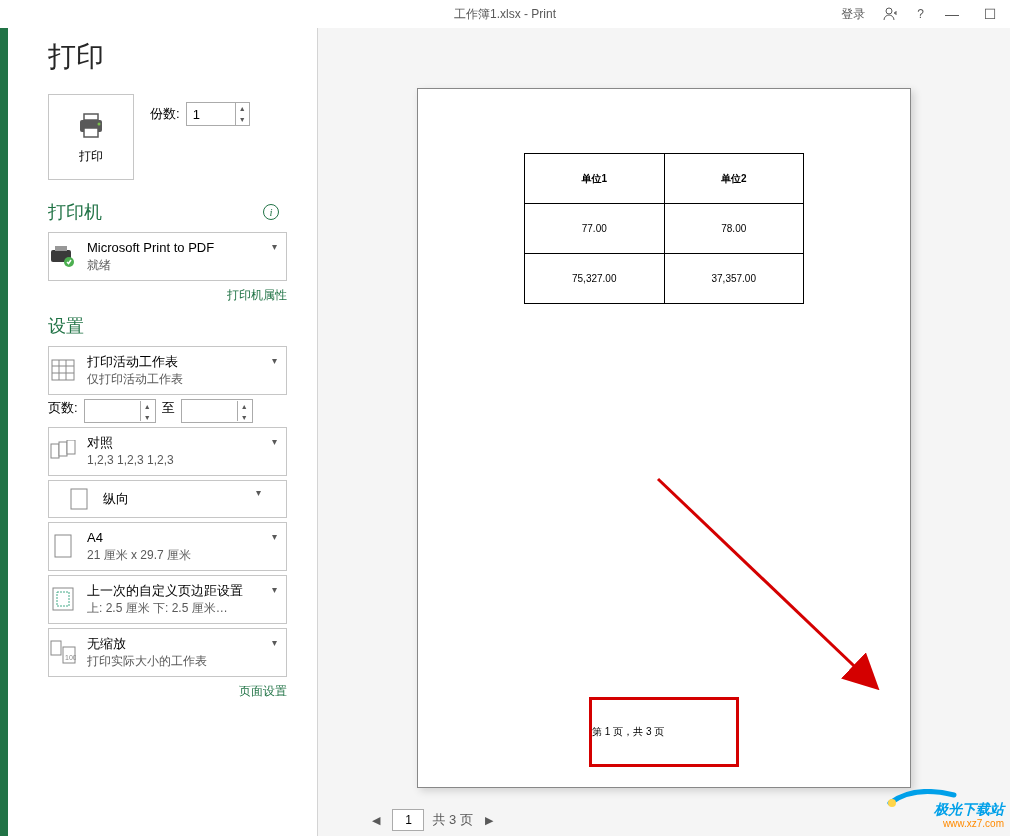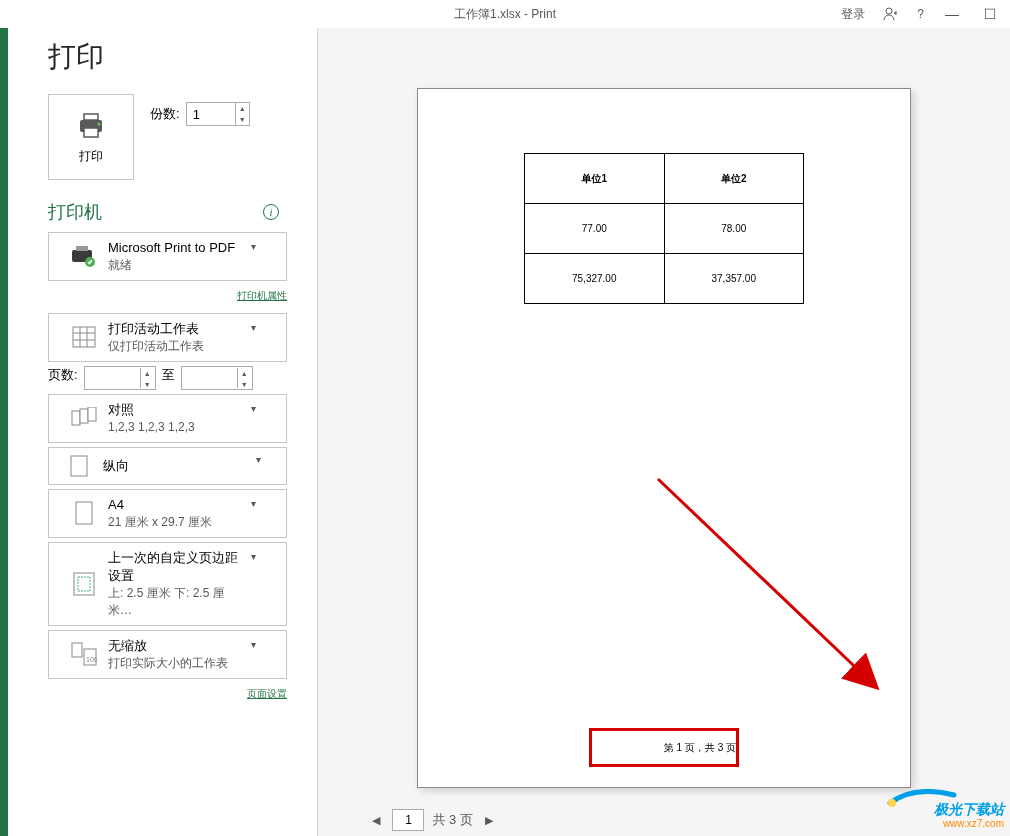--- a/index.html
+++ b/index.html
@@ -95,38 +95,38 @@
     width: 16px; height: 16px;
     border: 1px solid #217346; border-radius: 50%;
     font-size: 11px; color: #217346;
     display: flex; align-items: center; justify-content: center;
     font-style: italic; font-family: Georgia, serif;
   }
   
   .dropdown {
     border: 1px solid #c6c6c6;
     display: flex; align-items: center;
-    padding: 6px 21px;
+    padding: 6px 0;
     gap: 10px;
     cursor: pointer;
     position: relative;
     margin-bottom: 4px;
     min-height: 44px;
   }
   .dropdown.small { min-height: 38px; padding: 4px 16px; }
   .dropdown .dd-icon { width: 28px; flex-shrink: 0; display: flex; align-items: center; justify-content: center; }
   .dropdown .dd-text { flex: 1; font-size: 13px; line-height: 1.4; }
   .dropdown .dd-text .line2 { color: #595959; font-size: 12px; }
   .dropdown .dd-chev {
     width: 14px; font-size: 10px; color: #595959;
     align-self: flex-start; margin-top: 2px;
   }
   
   .link-row { text-align: right; margin: 4px 0 10px 0; }
-  .link-row a { color: #217346; font-size: 10px; text-decoration: underline; cursor: pointer; margin-top: 16px; }
+  .link-row a { color: #217346; font-size: 12px; cursor: pointer; margin-top: 16px; }
   
   .pages-row { display: flex; gap: 6px; font-size: 13px; margin-bottom: 4px; }
   .pages-row .pinput {
     width: 72px; height: 24px; border: 1px solid #ababab;
     position: relative;
   }
   .pages-row .pinput .spinner-btns { border-left: 1px solid #ababab; }
   
   
   .preview-panel {
@@ -158,23 +158,23 @@
     border: 1px solid #000;
     height: 50px;
     text-align: center;
     font-size: 10px;
     font-weight: normal;
   }
   .page table th { font-weight: bold; font-size: 10px; }
   .page .footer-box {
     position: absolute;
     bottom: 20px; left: 50%; transform: translateX(-50%);
-    width: 150px; height: 39px;
+    width: 150px; height: 70px;
     border: 3px solid #d40000;
-    display: flex; align-items: center; justify-content: flex-end;
+    display: flex; align-items: center; justify-content: flex-start;
     font-size: 10px;
   }
   
   .arrow {
     position: absolute;
     left: 230px; top: 380px;
     width: 260px; height: 240px;
     pointer-events: none;
   }
   
@@ -271,20 +271,23 @@
           </svg>
       </span>
       <span class="dd-text">
         <div>Microsoft Print to PDF</div>
         <div class="line2">就绪</div>
       </span>
       <span class="dd-chev">▾</span>
     </div>
     <div class="link-row"><a>打印机属性</a></div>
 
+    <div class="section-title">
+      <span>设置</span>
+    </div>
 
     <div class="dropdown">
       <span class="dd-icon">
         <svg width="24" height="22" viewBox="0 0 24 22">
             <rect x="1" y="1" width="22" height="20" fill="none" stroke="#888"></rect>
             <line x1="1" y1="7" x2="23" y2="7" stroke="#888"></line>
             <line x1="1" y1="14" x2="23" y2="14" stroke="#888"></line>
             <line x1="8" y1="1" x2="8" y2="21" stroke="#888"></line>
             <line x1="15" y1="1" x2="15" y2="21" stroke="#888"></line>
           </svg>

